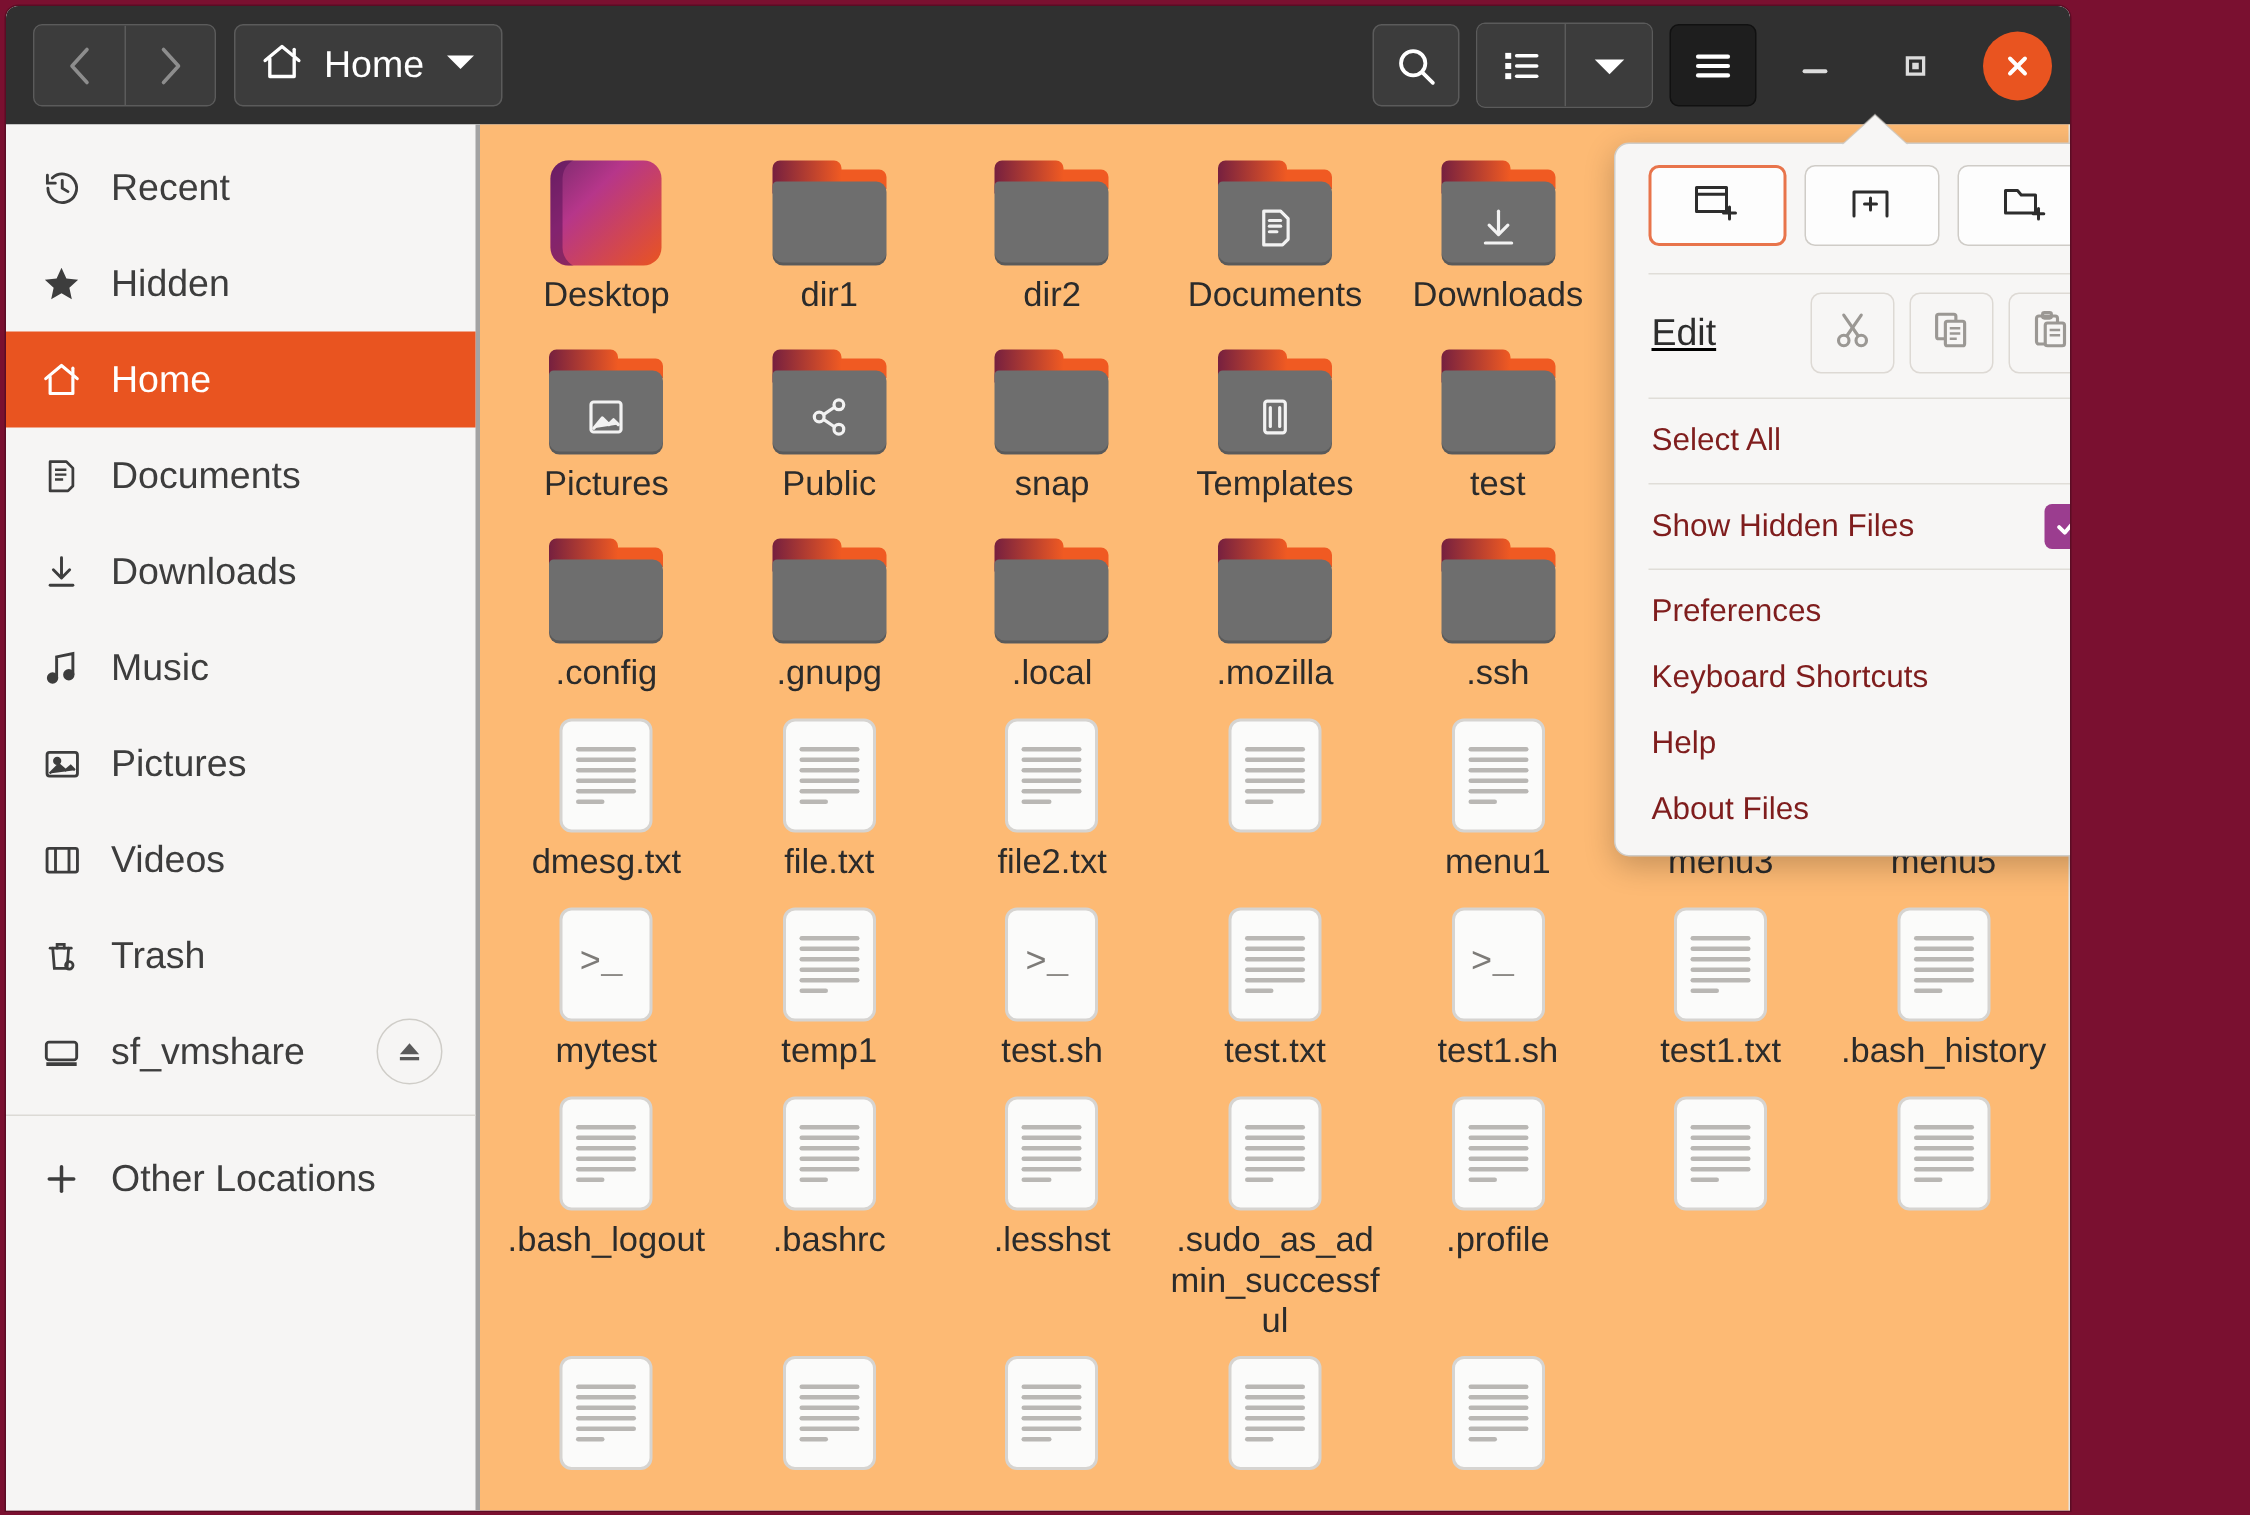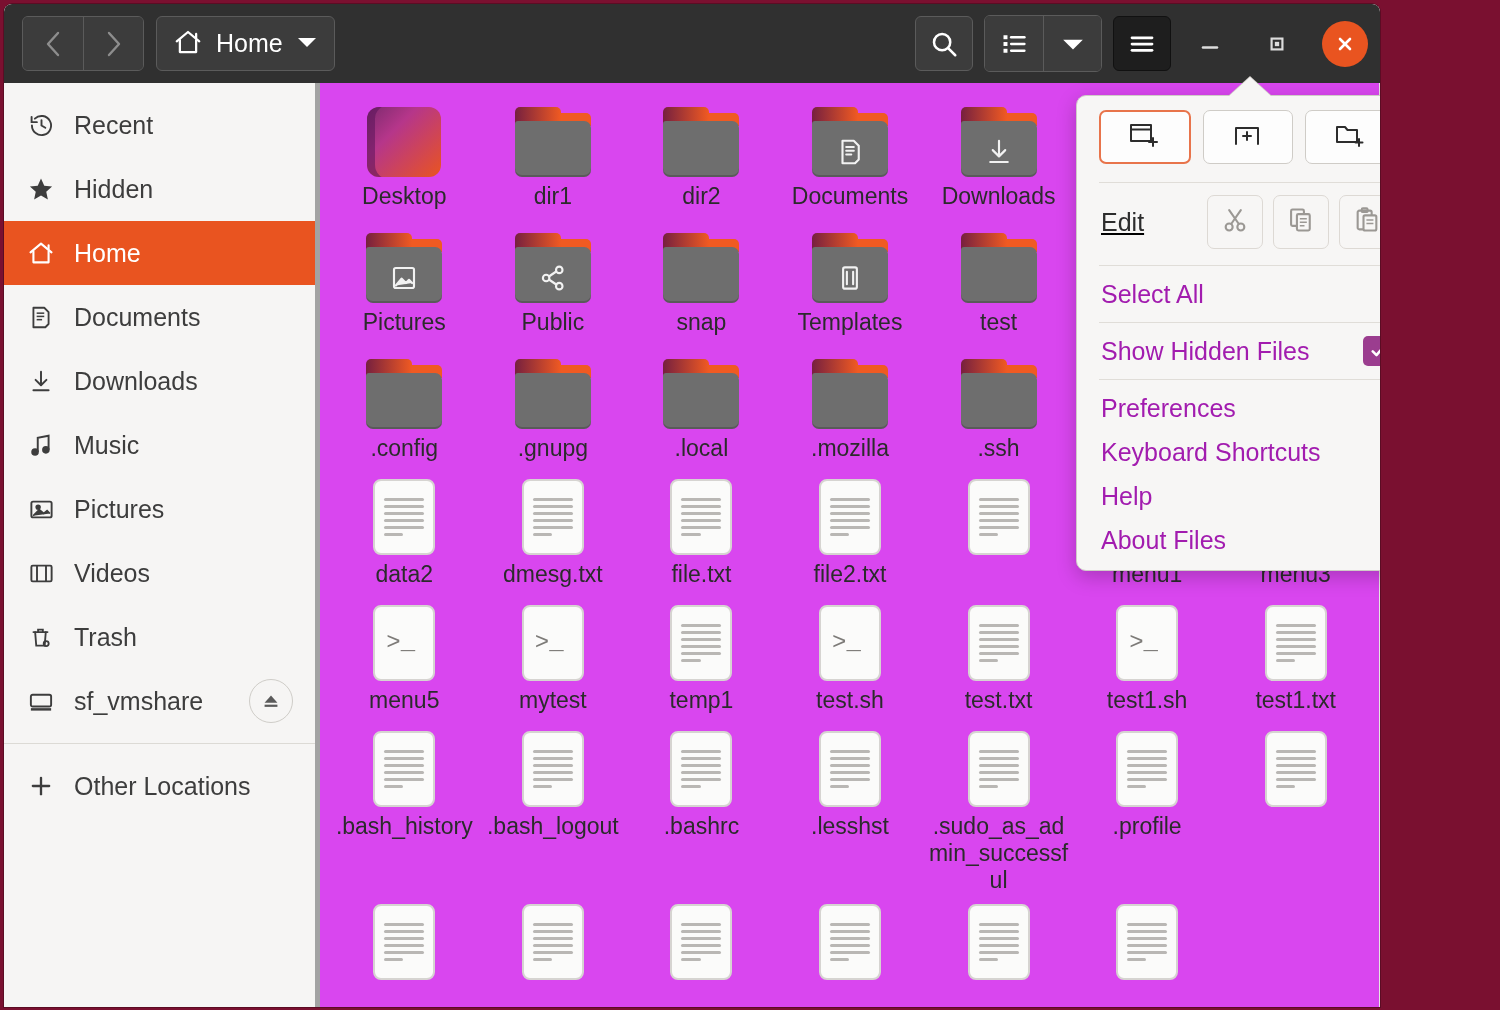--- a/index.html
+++ b/index.html
@@ -53,37 +53,37 @@
   .viewgroup .hbtn + .hbtn { border-left:1px solid #5b5b5b; }
   .hbtn.active { background:#1e1e1e; border-color:#111; }
   .wbtn {
     width:56px; height:56px; display:flex; align-items:center; justify-content:center;
     color:#dcdcdc; background:transparent; border:none;
   }
   .wbtn.close { width:46px; height:46px; border-radius:50%; background:#e95420; color:#fff; margin-left:6px;}
   
   #content { position:absolute; top:79px; left:0; right:0; bottom:0; display:flex; }
   #sidebar {
-    width:316px; background:#f6f5f4; border-right:5px solid #a3a3a3;
+    width:316px; background:#f6f5f4; border-right:3px solid #a3a3a3;
     padding-top:10px; flex:0 0 316px;
   }
   .side-item {
     display:flex; align-items:center; gap:18px;
     height:64px; padding:0 22px; color:#3d3d3d; font-size:25px;
   }
   .side-item .ico { width:30px; height:30px; display:flex; align-items:center; justify-content:center; flex:0 0 30px;}
   .side-item.selected { background:#e95420; color:#ffffff; }
   .side-item .eject {
     margin-left:auto; width:44px; height:44px; border-radius:50%;
     border:1px solid #cfcdc8; display:flex; align-items:center; justify-content:center;
     color:#5a5a5a;
   }
   .side-sep { height:1px; background:#dcdad5; margin:10px 0; }
   
-  #grid-wrap { flex:1; position:relative; overflow:hidden; background:#d946ef; }
+  #grid-wrap { flex:1; position:relative; overflow:hidden; background:#fdba74; }
   #grid {
     display:grid; grid-template-columns:repeat(7, 1fr);
     padding:8px 10px 0 10px;
   }
   .cell {
     display:flex; flex-direction:column; align-items:center;
     padding-top:6px; min-height:126px;
   }
   .cell .icon { height:80px; display:flex; align-items:flex-end; justify-content:center; }
   .cell .name {
@@ -144,21 +144,21 @@
   .menu-sep { height:1px; background:#e0ddd8; margin:6px 22px; }
   .edit-row { display:flex; align-items:center; padding:6px 22px 10px 24px; gap:12px;text-decoration:underline; }
   .edit-label { font-size:25px; color:#2d2d2d; }
   .edit-btns { margin-left:auto; display:flex; gap:10px; }
   .ebtn {
     width:56px; height:54px; border:1px solid #ddd9d4; border-radius:7px;
     background:#f7f6f5; display:flex; align-items:center; justify-content:center; color:#9b9894;
   }
   .mitem {
     display:flex; align-items:center; height:44px; padding:0 24px;
-    font-size:25px; color:#a21caf;
+    font-size:21px; color:#7f1d1d;
   }
   .mitem .chk {
     margin-left:auto; width:30px; height:30px; border-radius:5px;
     background:#9b3d8f; display:flex; align-items:center; justify-content:center; color:#fff;
     font-size:21px; line-height:1;
   }
   .scroll-edge { position:absolute; right:0; top:0; bottom:0; width:1px; background:#e6e4e1; }
 </style>
 </head>
 <body>
@@ -622,33 +622,20 @@
               <span class="doc">
       <span class="ln"></span>
                 <span class="ln"></span>
                 <span class="ln"></span>
       <span class="ln"></span>
                 <span class="ln"></span>
                 <span class="ln sh"></span>
               </span>
             </span>
                  <span class="name">a.txt</span>
-          </div>
-          <div class="cell">
-            <span class="icon">
-              <span class="doc">
-      <span class="ln"></span>
-                <span class="ln"></span>
-                <span class="ln"></span>
-      <span class="ln"></span>
-                <span class="ln"></span>
-                <span class="ln sh"></span>
-              </span>
-            </span>
-                 <span class="name">data2</span>
           </div>
           <div class="cell">
             <span class="icon">
               <span class="doc">
       <span class="ln"></span>
                 <span class="ln"></span>
                 <span class="ln"></span>
       <span class="ln"></span>
                 <span class="ln"></span>
                 <span class="ln sh"></span>

